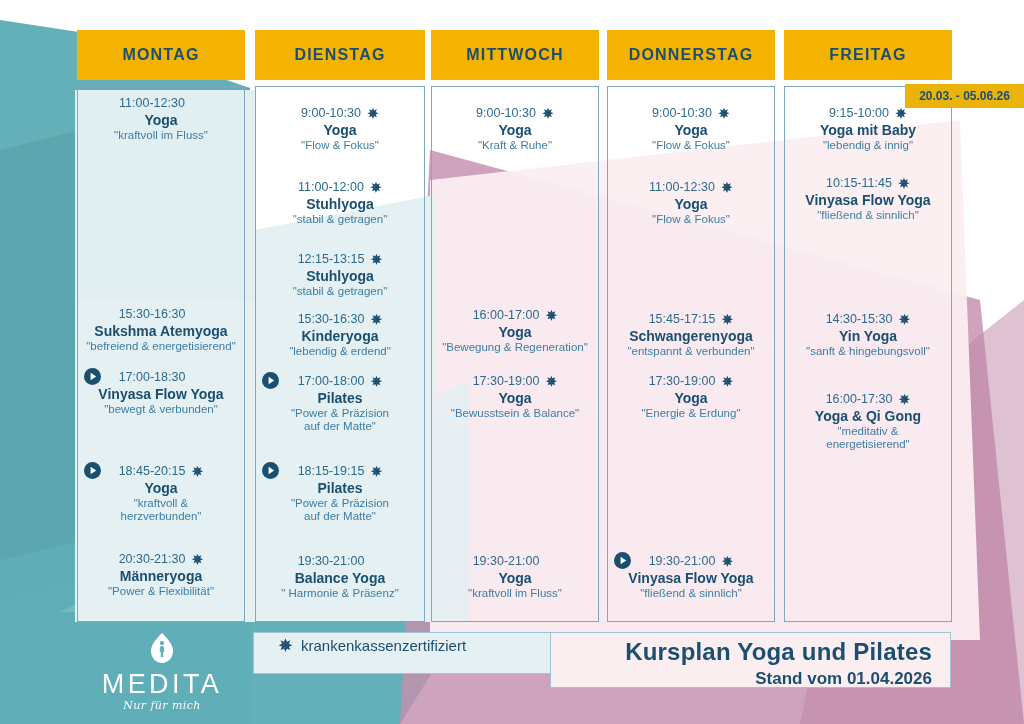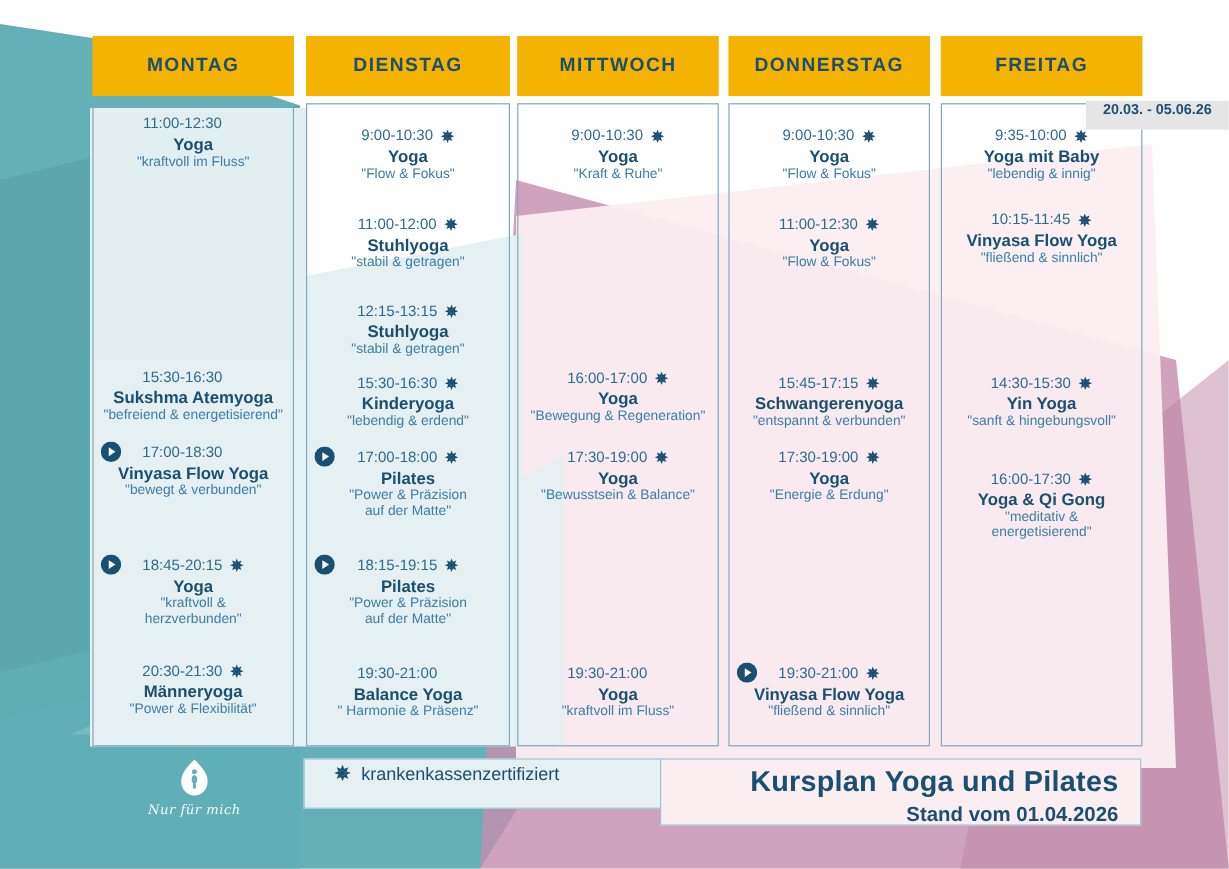--- a/index.html
+++ b/index.html
@@ -86,25 +86,25 @@
     left:2px;
     top:-1px;
     width:17px;height:17px;
   }
 
   
   #datebadge{
     position:absolute;
     left:905px;top:84px;
     width:119px;height:24px;
-    background:#e5e5e5;
+    background:#eab308;
     color:#1B4F72;
     font-size:12px;
     font-weight:600;
-    display:flex;justify-content:center;
+    display:flex;align-items:center;justify-content:center;
     z-index:6;
   }
 
   
   #logo{
     position:absolute;
     left:96px;top:632px;
     width:132px;height:78px;
     color:#ffffff;
     text-align:center;
@@ -398,21 +398,21 @@
           </div>
           <div class="title">Vinyasa Flow Yoga</div>
           <div class="subtitle">"fließend &amp; sinnlich"</div>
         </div>
       </div>
   </div>
   <div class="daycol" style="left:784px;width:168px;">
     <div class="colinner" id="col4">
         <div class="entry" style="top: 18px;">
           <div class="timerow">
-            <span class="time">9:35-10:00</span>
+            <span class="time">9:15-10:00</span>
             <span class="ast">✵</span>
           </div>
           <div class="title">Yoga mit Baby</div>
           <div class="subtitle">"lebendig &amp; innig"</div>
         </div>
         <div class="entry" style="top: 88px;">
           <div class="timerow">
             <span class="time">10:15-11:45</span>
             <span class="ast">✵</span>
           </div>
@@ -440,20 +440,21 @@
 
   <div id="datebadge">
     <span>20.03. - 05.06.26</span>
   </div>
 
   <div id="logo">
     <svg width="26" height="32" viewBox="0 0 26 32">
       <path d="M13,1 C20,8 24,13 24,19 C24,26 19,31 13,31 C7,31 2,26 2,19 C2,13 6,8 13,1 Z" fill="#ffffff"></path>
       <path d="M13,9 C14.2,9 15.1,9.9 15.1,11.1 C15.1,12.3 14.2,13.2 13,13.2 C11.8,13.2 10.9,12.3 10.9,11.1 C10.9,9.9 11.8,9 13,9 Z M13,14 C14.4,14 15.2,15.2 15.2,16.6 L15.2,20 L14.2,20 L14.2,25 L11.8,25 L11.8,20 L10.8,20 L10.8,16.6 C10.8,15.2 11.6,14 13,14 Z" fill="#63B0B8"></path>
     </svg>
+    <div class="brand">MEDITA</div>
     <div class="tag">Nur für mich</div>
   </div>
 
   <div id="legend">
     <div class="legrow">
       <span class="ast" style="font-size:16px;width:17px;text-align:center;">✵</span>
       <span>krankenkassenzertifiziert</span>
     </div>
   </div>
 

